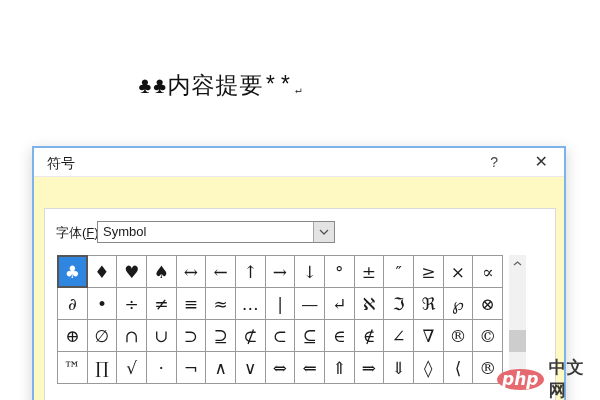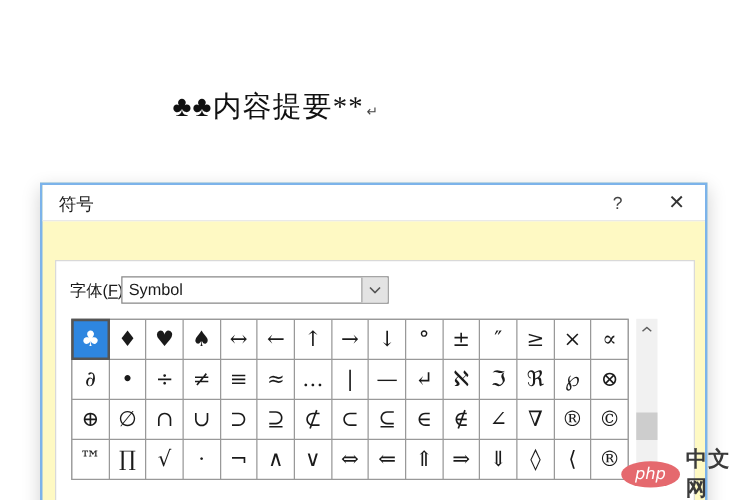--- a/index.html
+++ b/index.html
@@ -5,21 +5,21 @@
   :root{
     --accent:#2e86e0;
     --dialog-border:#7cb3ea;
     --badge:#e5696e;
   }
   *{box-sizing:border-box;margin:0;padding:0;}
   html,body{width:600px;height:400px;overflow:hidden;background:#fff;
     font-family:"Liberation Sans","DejaVu Sans",sans-serif;color:#1a1a1a;}
 
   
-  .doc-heading{position:absolute;left:138px;top:70px;font-family:Liberation Serif, serif;
+  .doc-heading{position:absolute;left:138px;top:70px;font-family:Liberation Mono, monospace;
     font-size:23px;color:#111;letter-spacing:1px;white-space:nowrap;}
   .para-mark{font-size:11px;color:#444;margin-left:2px;}
 
   
   .dialog{position:absolute;left:32px;top:118px;width:534px;height:280px;
     background:#fef9c3;border:2px solid var(--dialog-border);
     box-shadow:0 4px 14px rgba(0,0,0,.18);overflow:hidden;margin-top:28px;}
   .titlebar{position:relative;height:29px;background:#fff;border-bottom:1px solid #e9e9e9;}
   .dlg-title{position:absolute;left:13px;top:7px;font-size:14px;color:#1a1a1a;}
   .help-btn{position:absolute;right:66px;top:6px;font-size:14px;color:#444;cursor:default;}
@@ -28,21 +28,21 @@
   .tabstrip{position:absolute;left:12px;top:37px;display:flex;z-index:3;}
   .tab{font-size:13px;padding:4px 11px 5px 11px;color:#1a1a1a;}
   .tab.active{background:#fff;border:1px solid #d9d9d9;border-bottom:1px solid #fff;}
   .tab.inactive{border:1px solid transparent;margin-top:1px;}
   .u{text-decoration:underline;}
 
   .panel{position:absolute;left:10px;top:60px;width:512px;height:226px;
     background:#fff;border:1px solid #d9d9d9;}
 
   .font-label{position:absolute;left:11px;top:15px;font-size:13px;}
-  .combobox{position:absolute;left:52px;top:12px;width:214px;height:22px;
+  .combobox{position:absolute;left:52px;top:12px;width:238px;height:22px;
     background:#fff;border:1px solid #888;}
   .combo-value{display:block;font-size:13px;line-height:20px;padding-left:5px;}
   .combo-btn{position:absolute;right:0;top:0;width:21px;height:100%;
     background:#e3e3e3;border-left:1px solid #a6a6a6;
     display:flex;align-items:center;justify-content:center;}
 
   .grid{position:absolute;left:12px;top:46px;width:446px;
     display:grid;grid-template-columns:repeat(15,1fr);gap:1px;
     background:#999;border:1px solid #999;}
   .cell{background:#fff;height:31px;display:flex;align-items:center;justify-content:center;
@@ -58,22 +58,22 @@
 
   .recent-label{position:absolute;left:11px;top:181px;font-size:13px;white-space:nowrap;}
   .recent-grid{position:absolute;left:12px;top:200px;width:446px;
     display:grid;grid-template-columns:repeat(15,1fr);gap:1px;
     background:#999;border:1px solid #999;}
 
   
   .watermark{position:absolute;left:497px;top:356px;display:flex;align-items:center;z-index:10;}
   .wm-badge{width:49px;height:21px;border-radius:50%;background:var(--badge);
     display:flex;align-items:center;justify-content:center;}
-  .wm-badge span{font-family:"DejaVu Sans",sans-serif;font-style:italic;font-weight:normal;
-    font-size:13px;color:#fff;line-height:1;}
+  .wm-badge span{font-family:"DejaVu Sans",sans-serif;font-style:italic;font-weight:bold;
+    font-size:17px;color:#fff;line-height:1;}
   .wm-text{margin-left:5px;font-size:17px;font-weight:bold;color:#3a3a3a;letter-spacing:1px;}
 
   svg{display:block;}
 </style>
 </head>
 <body>
 
 <div class="doc-heading">
   <span>♣♣内容提要**</span><span class="para-mark">↵</span>
 </div>

